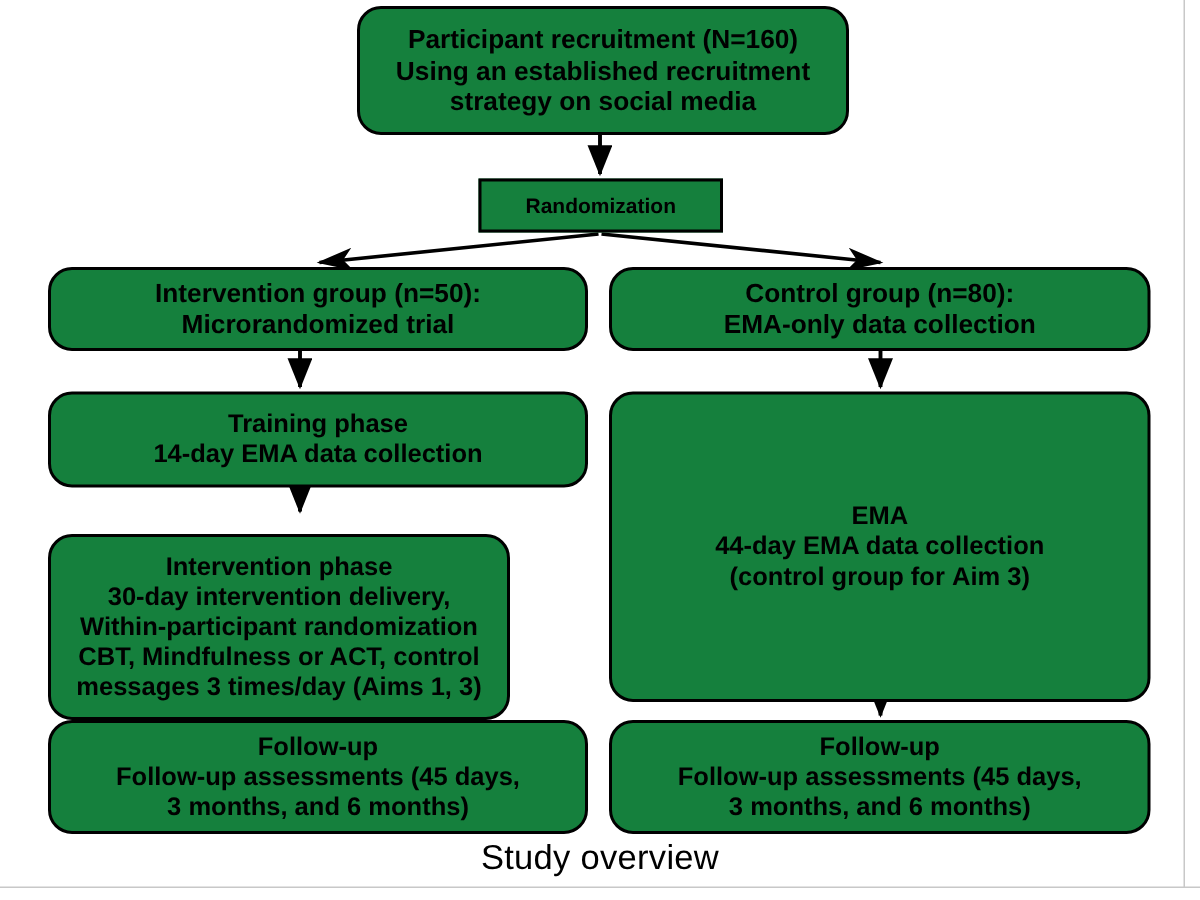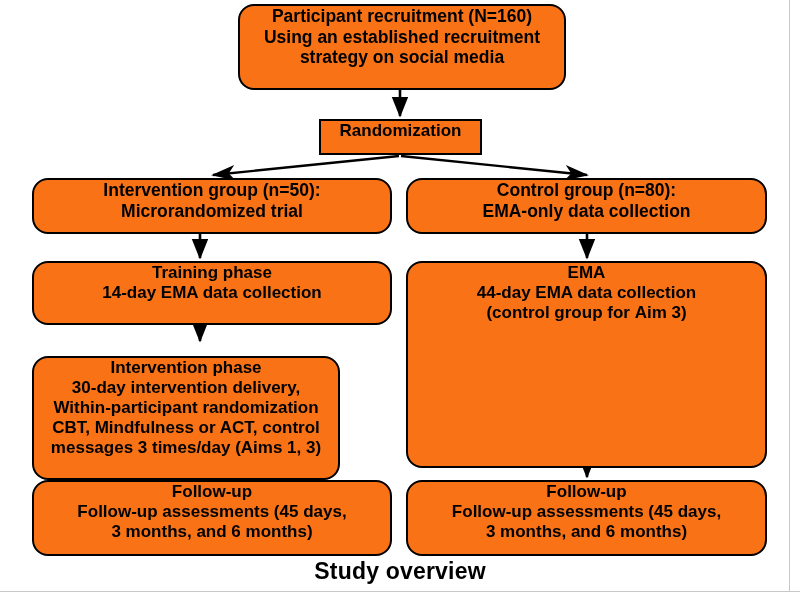--- a/index.html
+++ b/index.html
@@ -25,56 +25,56 @@
     left: 0;
     top: 0;
     width: 800px;
     height: 600px;
     pointer-events: none;
   }
   .node {
     position: absolute;
     box-sizing: border-box;
     border: 2.6px solid #000000;
-    background: #f97316;
+    background: #15803d;
     display: flex;
     flex-direction: column;
     align-items: center;
-    justify-content: flex-start;
+    justify-content: center;
     text-align: center;
     line-height: 1.18;
   }
   .node.rounded { border-radius: 16px; }
   .node.square  { border-radius: 0px; }
   .ln {
     display: block;
     white-space: nowrap;
   }
   .b { font-weight: bold; }
   .r { font-weight: bold; }
 
   
   #n-recruitment { left: 238px; top: 4px;   width: 328px; height: 86px;  font-size: 17.5px; }
-  #n-randomization { left: 319px; top: 119px; width: 163px; height: 36px; font-size: 17px; }
+  #n-randomization { left: 319px; top: 119px; width: 163px; height: 36px; font-size: 14px; }
   #n-intervention-group { left: 32px;  top: 178px; width: 360px; height: 56px; font-size: 17.5px; }
   #n-control-group      { left: 406px; top: 178px; width: 361px; height: 56px; font-size: 17.5px; }
   #n-training-phase     { left: 32px;  top: 261px; width: 360px; height: 64px; font-size: 17px; }
   #n-intervention-phase { left: 32px;  top: 356px; width: 308px; height: 124px; font-size: 17px; }
   #n-ema                { left: 406px; top: 261px; width: 361px; height: 207px; font-size: 17px; }
   #n-followup-left      { left: 32px;  top: 480px; width: 360px; height: 76px; font-size: 17px; }
   #n-followup-right     { left: 406px; top: 480px; width: 361px; height: 76px; font-size: 17px; }
 
   #caption {
     position: absolute;
     left: 0;
     top: 558px;
     width: 800px;
     text-align: center;
     font-size: 23px;
-    font-weight: bold;
+    font-weight: normal;
     letter-spacing: 0.2px;
   }
 
   .frame-line-bottom {
     position: absolute;
     left: 0;
     top: 591px;
     width: 800px;
     height: 1px;
     background: #c8c8c8;

